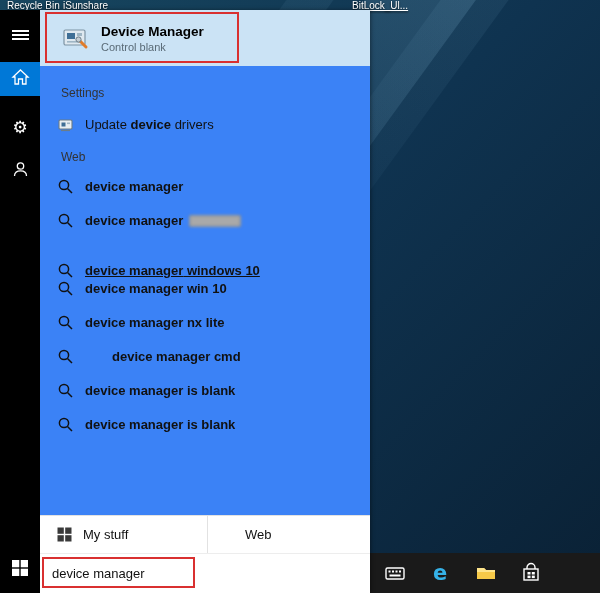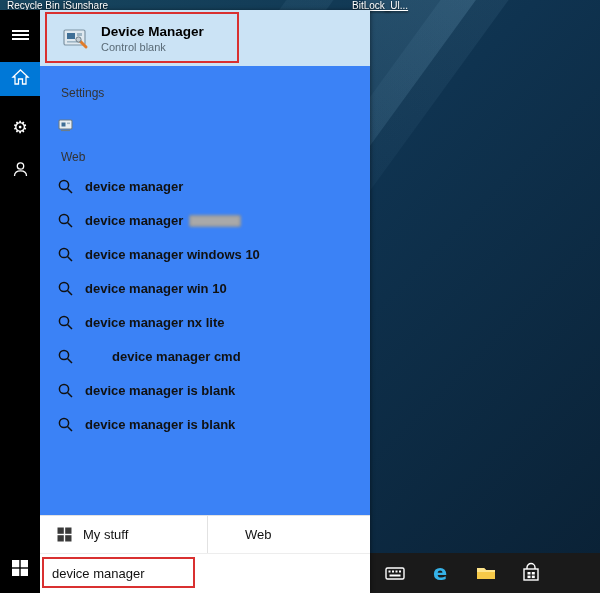--- a/index.html
+++ b/index.html
@@ -168,39 +168,40 @@
 
     <div class="result-row upd-row">
       <span class="row-icon">
         <svg width="17" height="17" viewBox="0 0 17 17">
             <rect x="2" y="4" width="13" height="9" rx="1" fill="#e8eef2" stroke="#6b7c87" stroke-width="1.1"></rect>
             <rect x="4.5" y="6.5" width="4" height="4" fill="#3f6f96"></rect>
             <rect x="10" y="6.5" width="3" height="1.6" fill="#9fb6c5"></rect>
             <rect x="4" y="13.8" width="9" height="1.3" fill="#6b7c87"></rect>
           </svg>
       </span>
+      <span class="row-text"><span>Update </span><span class="bold">device</span><span> drivers</span></span>
     </div>
 
     <div class="section-header hdr-web">Web</div>
 
     <div class="result-row" style="top:160px;">
       <span class="row-icon"><svg width="17" height="17" viewBox="0 0 17 17">
             <circle cx="7" cy="7" r="4.6" fill="none" stroke="#111" stroke-width="1.5"></circle>
             <line x1="10.5" y1="10.5" x2="15" y2="15" stroke="#111" stroke-width="1.5"></line>
           </svg></span>
       <span class="row-text bold"><span>device manager</span><span></span></span>
     </div>
     <div class="result-row" style="top:194px;">
       <span class="row-icon"><svg width="17" height="17" viewBox="0 0 17 17">
             <circle cx="7" cy="7" r="4.6" fill="none" stroke="#111" stroke-width="1.5"></circle>
             <line x1="10.5" y1="10.5" x2="15" y2="15" stroke="#111" stroke-width="1.5"></line>
           </svg></span>
       <span class="row-text bold"><span>device manager</span><span class="redacted"></span></span>
     </div>
-    <div class="result-row" style="top:228px;">
+    <div class="result-row" style="top:244px;text-decoration:underline;">
       <span class="row-icon"><svg width="17" height="17" viewBox="0 0 17 17">
             <circle cx="7" cy="7" r="4.6" fill="none" stroke="#111" stroke-width="1.5"></circle>
             <line x1="10.5" y1="10.5" x2="15" y2="15" stroke="#111" stroke-width="1.5"></line>
           </svg></span>
       <span class="row-text bold"><span>device manager</span><span> windows 10</span></span>
     </div>
     <div class="result-row" style="top:262px;">
       <span class="row-icon"><svg width="17" height="17" viewBox="0 0 17 17">
             <circle cx="7" cy="7" r="4.6" fill="none" stroke="#111" stroke-width="1.5"></circle>
             <line x1="10.5" y1="10.5" x2="15" y2="15" stroke="#111" stroke-width="1.5"></line>

